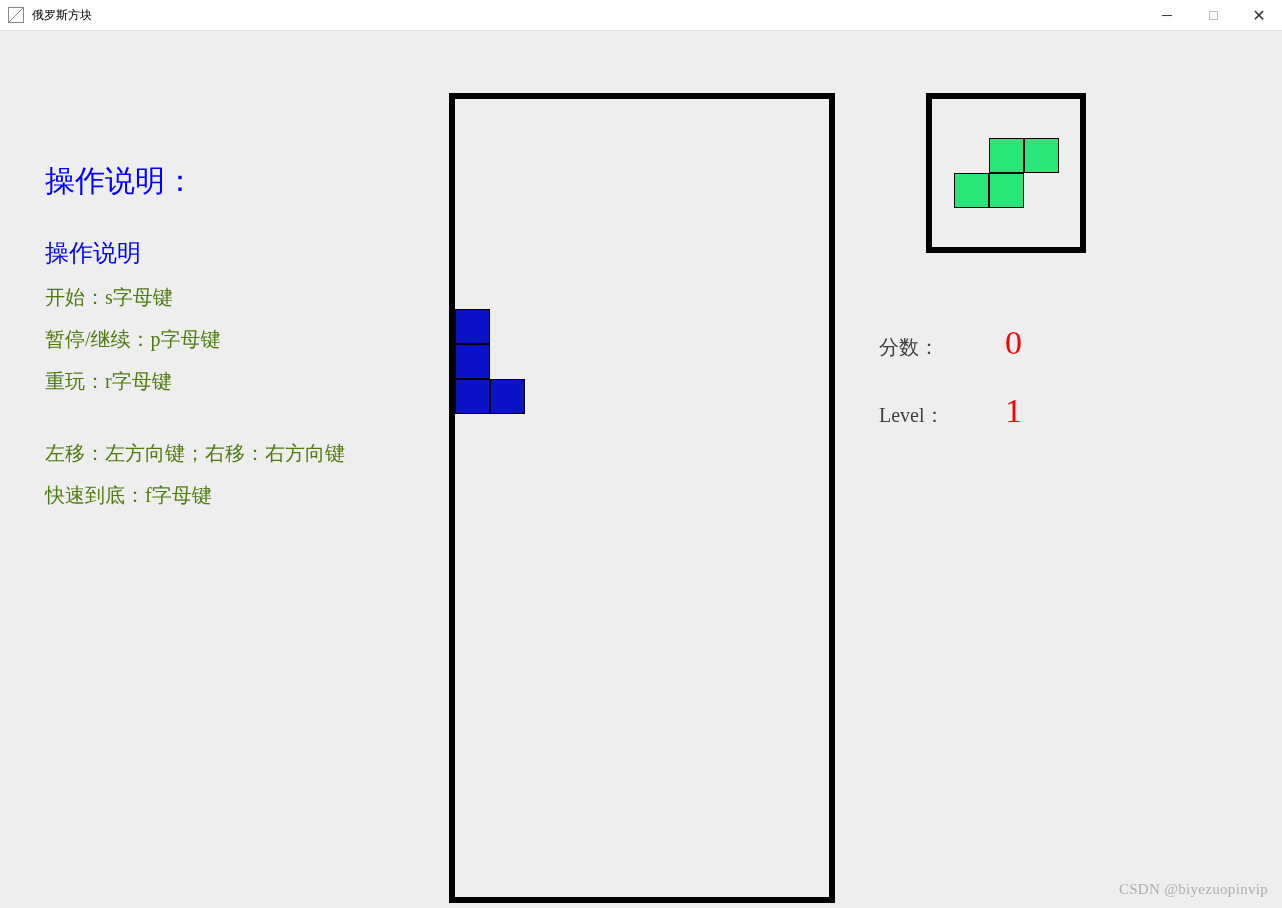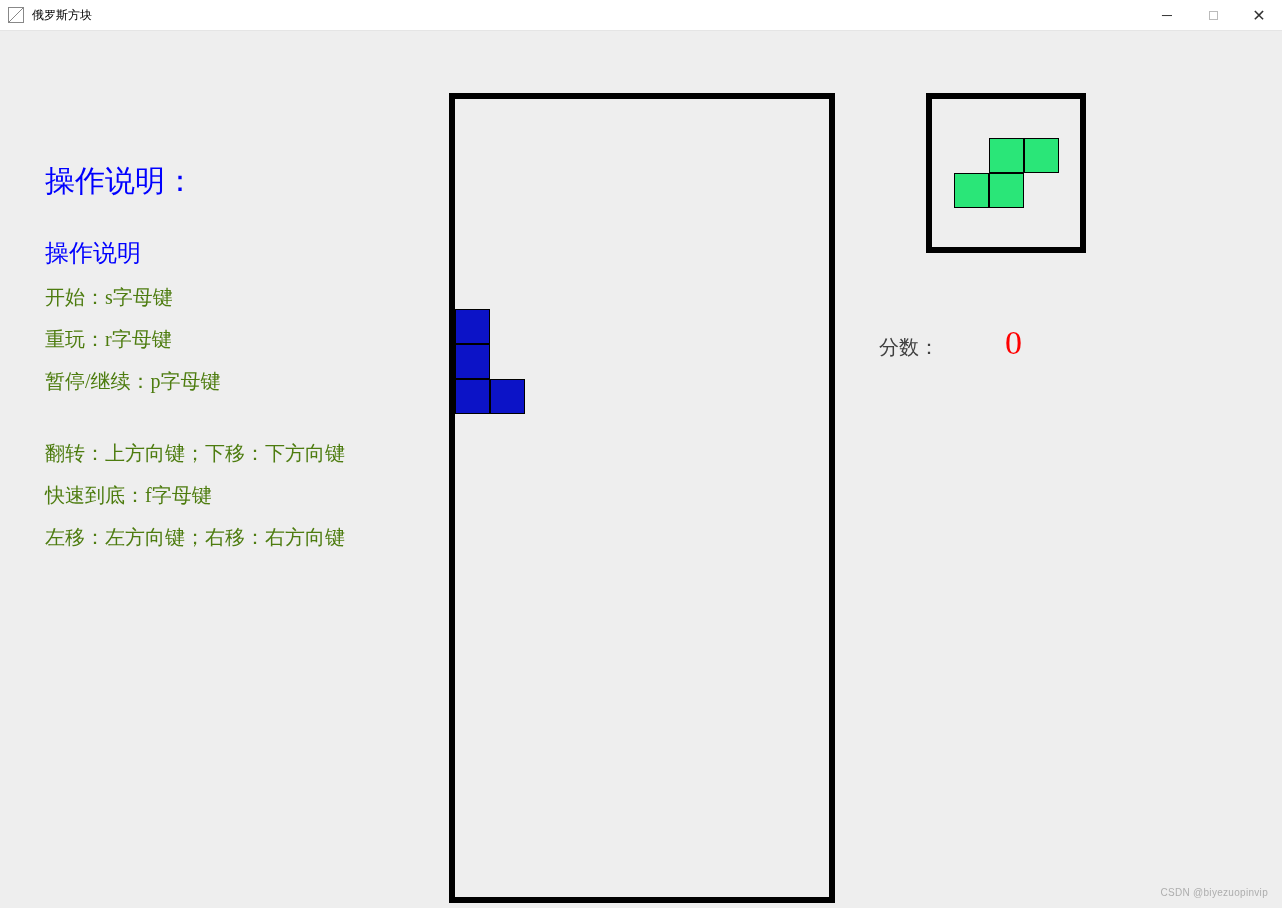--- a/index.html
+++ b/index.html
@@ -31,21 +31,21 @@
 .cell.green { background: #2ae678; }
 
 .preview-wrap { position: absolute; left: 926px; top: 62px; }
 .preview { width: 160px; height: 160px; border: 6px solid #000; position: relative; background: #eeeeee; }
 
 .stats { position: absolute; left: 879px; top: 293px; }
 .stat-row { display: flex; align-items: baseline; margin-bottom: 30px; }
 .stat-label { color: #404040; font-size: 20px; width: 126px; font-family: "KaiTi","楷体",STKaiti,serif; }
 .stat-value { color: #ff0000; font-size: 34px; font-family: "Times New Roman", serif; }
 
-.watermark { position: absolute; right: 14px; bottom: 10px; font-family: Liberation Sans, sans-serif; font-size: 10px; color: rgba(120,120,120,0.55); letter-spacing: 0.3px; }
+.watermark { position: absolute; right: 14px; bottom: 10px; font-family: Liberation Serif, serif; font-size: 15px; color: rgba(120,120,120,0.55); letter-spacing: 0.3px; }
 </style>
 </head>
 <body>
 
 <div class="titlebar">
   <div class="app-icon"></div>
   <div class="title-text">俄罗斯方块</div>
   <div class="win-controls">
     <div class="win-btn">
         <span>─</span>
@@ -59,28 +59,27 @@
   </div>
 </div>
 
 <div class="client">
 
   <div class="instructions">
     <div class="inst-title">操作说明：</div>
 
     <div class="sect-title">操作说明</div>
     <div class="inst-line">开始：s字母键</div>
+    <div class="inst-line">暂停/继续：p字母键</div>
     <div class="inst-line">重玩：r字母键</div>
-    <div class="inst-line">暂停/继续：p字母键</div>
 
     <div class="sect-gap"></div>
 
-    <div class="inst-line">翻转：上方向键；下移：下方向键</div>
+    <div class="inst-line">左移：左方向键；右移：右方向键</div>
     <div class="inst-line">快速到底：f字母键</div>
-    <div class="inst-line">左移：左方向键；右移：右方向键</div>
   </div>
 
   <div class="board-wrap">
     <div class="board" id="board">
         <div class="cell blue" style="left: 0px; top: 210px; width: 35px; height: 35px;"></div>
         <div class="cell blue" style="left: 0px; top: 245px; width: 35px; height: 35px;"></div>
         <div class="cell blue" style="left: 0px; top: 280px; width: 35px; height: 35px;"></div>
         <div class="cell blue" style="left: 35px; top: 280px; width: 35px; height: 35px;"></div>
       </div>
   </div>
@@ -92,17 +91,21 @@
         <div class="cell green" style="left: 21.5px; top: 74px; width: 35px; height: 35px;"></div>
         <div class="cell green" style="left: 56.5px; top: 74px; width: 35px; height: 35px;"></div>
       </div>
   </div>
 
   <div class="stats">
     <div class="stat-row">
       <div class="stat-label">分数：</div>
       <div class="stat-value">0</div>
     </div>
+    <div class="stat-row">
+      <div class="stat-label">Level：</div>
+      <div class="stat-value">1</div>
+    </div>
   </div>
 
   <div class="watermark">CSDN @biyezuopinvip</div>
 
 </div>
 
 </body></html>

